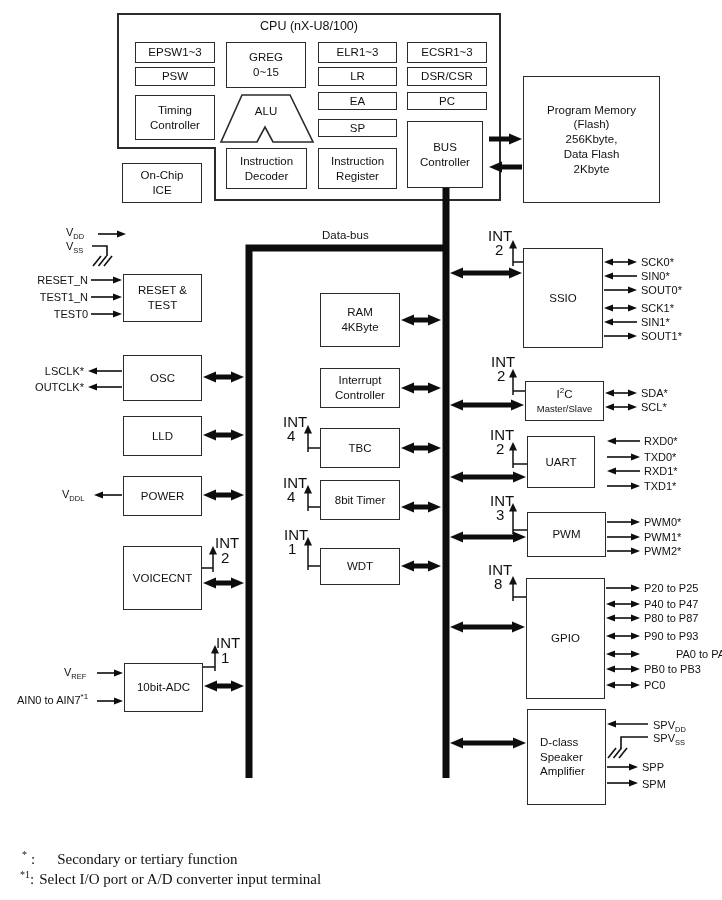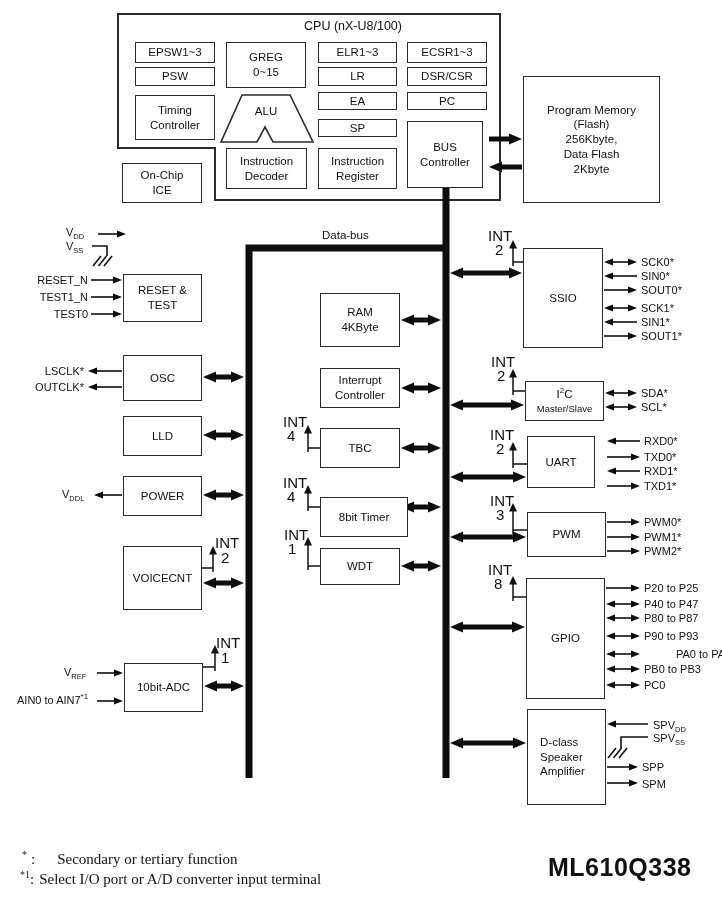--- a/index.html
+++ b/index.html
@@ -7,21 +7,21 @@
          font-family:"Liberation Sans","DejaVu Sans",sans-serif;color:#111;}
   #wires{position:absolute;left:0;top:0;width:722px;height:900px;}
   .box{position:absolute;box-sizing:border-box;border:1.6px solid #2b2b2b;background:#fff;
        display:flex;align-items:center;justify-content:center;text-align:center;
        white-space:pre-line;font-size:11.5px;line-height:1.28;color:#111;}
   .leftalign{justify-content:flex-start;text-align:left;padding-left:12px;}
   .noborder{border:none;background:transparent;}
   .lbl{position:absolute;font-size:11px;line-height:13px;color:#111;white-space:nowrap;}
   .rlbl{text-align:right;}
   .int{font-size:15px;}
-  .cputitle{position:absolute;font-size:12.5px;text-align:center;color:#111;margin-left:44px;}
+  .cputitle{position:absolute;font-size:12.5px;text-align:center;color:#111;}
   sub{font-size:7.5px;line-height:0;}
   .supsm{font-size:8px;line-height:0;vertical-align:super;}
   .i2cline2{font-size:9.5px;margin-top:1px;}
   .note{position:absolute;font-family:"Liberation Serif","DejaVu Serif",serif;
         font-size:15px;color:#111;white-space:nowrap;}
   .note sup{font-size:10px;}
   .part{position:absolute;font-size:25px;font-weight:bold;color:#111;letter-spacing:0.5px;}
 </style>
 </head>
 <body>
@@ -361,21 +361,21 @@
   <div class="box" style="left:123px;top:416px;width:79px;height:40px">LLD</div>
   <div class="box" style="left:123px;top:476px;width:79px;height:40px">POWER</div>
   <div class="box" style="left:123px;top:546px;width:79px;height:64px">VOICECNT</div>
   <div class="box" style="left:124px;top:663px;width:79px;height:49px">10bit-ADC</div>
 
   <div class="box" style="left:320px;top:293px;width:80px;height:54px">RAM
 4KByte</div>
   <div class="box" style="left:320px;top:368px;width:80px;height:40px">Interrupt
 Controller</div>
   <div class="box" style="left:320px;top:428px;width:80px;height:40px">TBC</div>
-  <div class="box" style="left:320px;top:497px;width:88px;height:40px">8bit Timer</div>
+  <div class="box" style="left:320px;top:480px;width:80px;height:40px">8bit Timer</div>
   <div class="box" style="left:320px;top:548px;width:80px;height:37px">WDT</div>
 
   <div class="box" style="left:523px;top:248px;width:80px;height:100px">SSIO</div>
   <div class="box" style="left:525px;top:381px;width:79px;height:40px;flex-direction:column">
     <div><span>I</span><sup class="supsm">2</sup><span>C</span></div>
     <div class="i2cline2">Master/Slave</div>
   </div>
   <div class="box" style="left:527px;top:436px;width:68px;height:52px">UART</div>
   <div class="box" style="left:527px;top:512px;width:79px;height:45px">PWM</div>
   <div class="box" style="left:526px;top:578px;width:79px;height:121px">GPIO</div>
@@ -443,15 +443,14 @@
   <div class="lbl int" style="left:221px;top:551px">2</div>
   <div class="lbl int" style="left:216px;top:636px">INT</div>
   <div class="lbl int" style="left:221px;top:651px">1</div>
 
   <div class="note" style="left:22px;top:849px">
     <sup>*</sup><span style="margin-left:4px">:</span><span style="margin-left:22px">Secondary or tertiary function</span>
   </div>
   <div class="note" style="left:20px;top:869px">
     <sup>*1</sup><span>:</span><span style="margin-left:5px">Select I/O port or A/D converter input terminal</span>
   </div>
-  <div class="part" style="left:548px;top:853px">ML610Q338</div>
 
 </div>
 
 </body></html>

